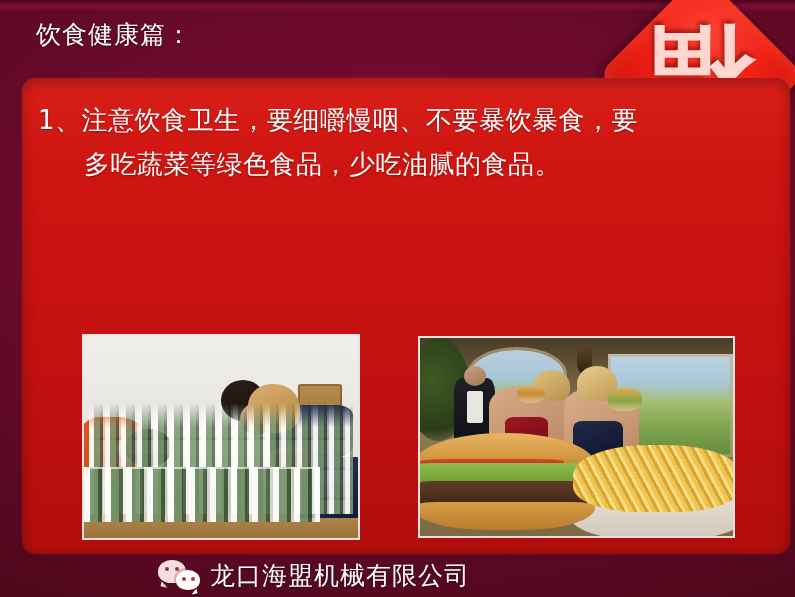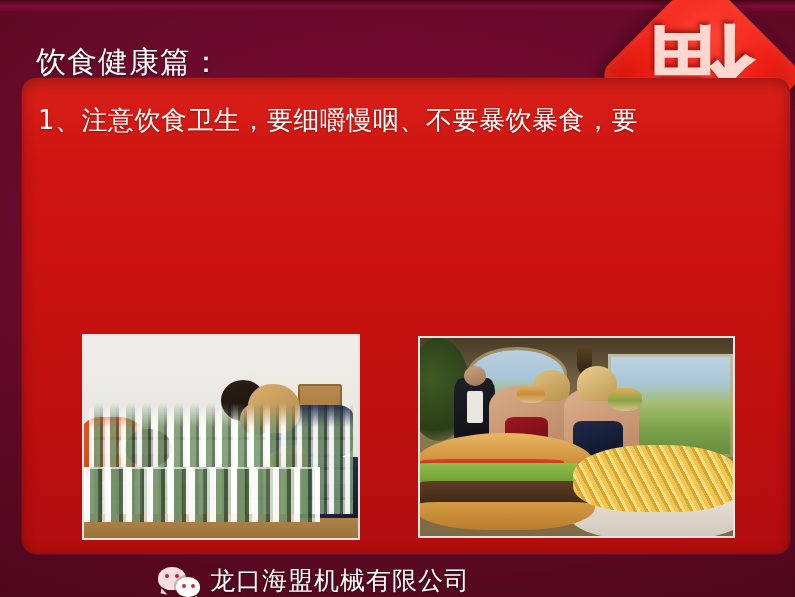--- a/index.html
+++ b/index.html
@@ -27,27 +27,26 @@
     width: 795px; height: 11px;
     background: linear-gradient(180deg, #4a0418 0%, #7d0e38 55%, #6b0a2c 100%);
     pointer-events: none;
   }
 
   
   #page-title {
     position: absolute;
     left: 36px;
     top: 20px;
-    font-size: 30px;
+    font-size: 25px;
     line-height: 1.2;
     color: #ffffff;
     letter-spacing: 1px;
     text-shadow: 0 1px 2px rgba(0,0,0,.45);
     white-space: nowrap;
-    margin-top: 24px;
   }
 
   
   #content-panel {
     position: absolute;
     left: 22px;
     top: 78px;
     width: 768px;
     height: 476px;
     border-radius: 14px;
@@ -290,21 +289,21 @@
   }
 
   
   #footer-bar {
     position: absolute;
     left: 0;
     top: 553px;
     width: 628px;
     height: 44px;
     display: flex;
-    align-items: flex-end;
+    align-items: center;
     justify-content: center;
     gap: 10px;
   }
   #wechat-icon {
     position: relative;
     width: 42px;
     height: 30px;
     flex: 0 0 auto;
   }
   #wechat-icon .bubble-big {
@@ -358,20 +357,21 @@
   <div id="page-title">饮食健康篇：</div>
 
   <div id="fu-placard">
     <div id="fu-glyph">福</div>
   </div>
 
   <div id="content-panel">
 
     <div id="body-text">
       <div class="text-line">1、注意饮食卫生，要细嚼慢咽、不要暴饮暴食，要</div>
+      <div class="text-line indent-1">多吃蔬菜等绿色食品，少吃油腻的食品。</div>
     </div>
 
   </div>
 
   <div class="photo-frame" id="photo-drunk">
     <div class="photo-canvas">
       <div class="p1-wall"></div>
       <div class="p1-chair"></div>
       <div class="p1-table"></div>
       <div class="p1-person p1-orange"></div>

